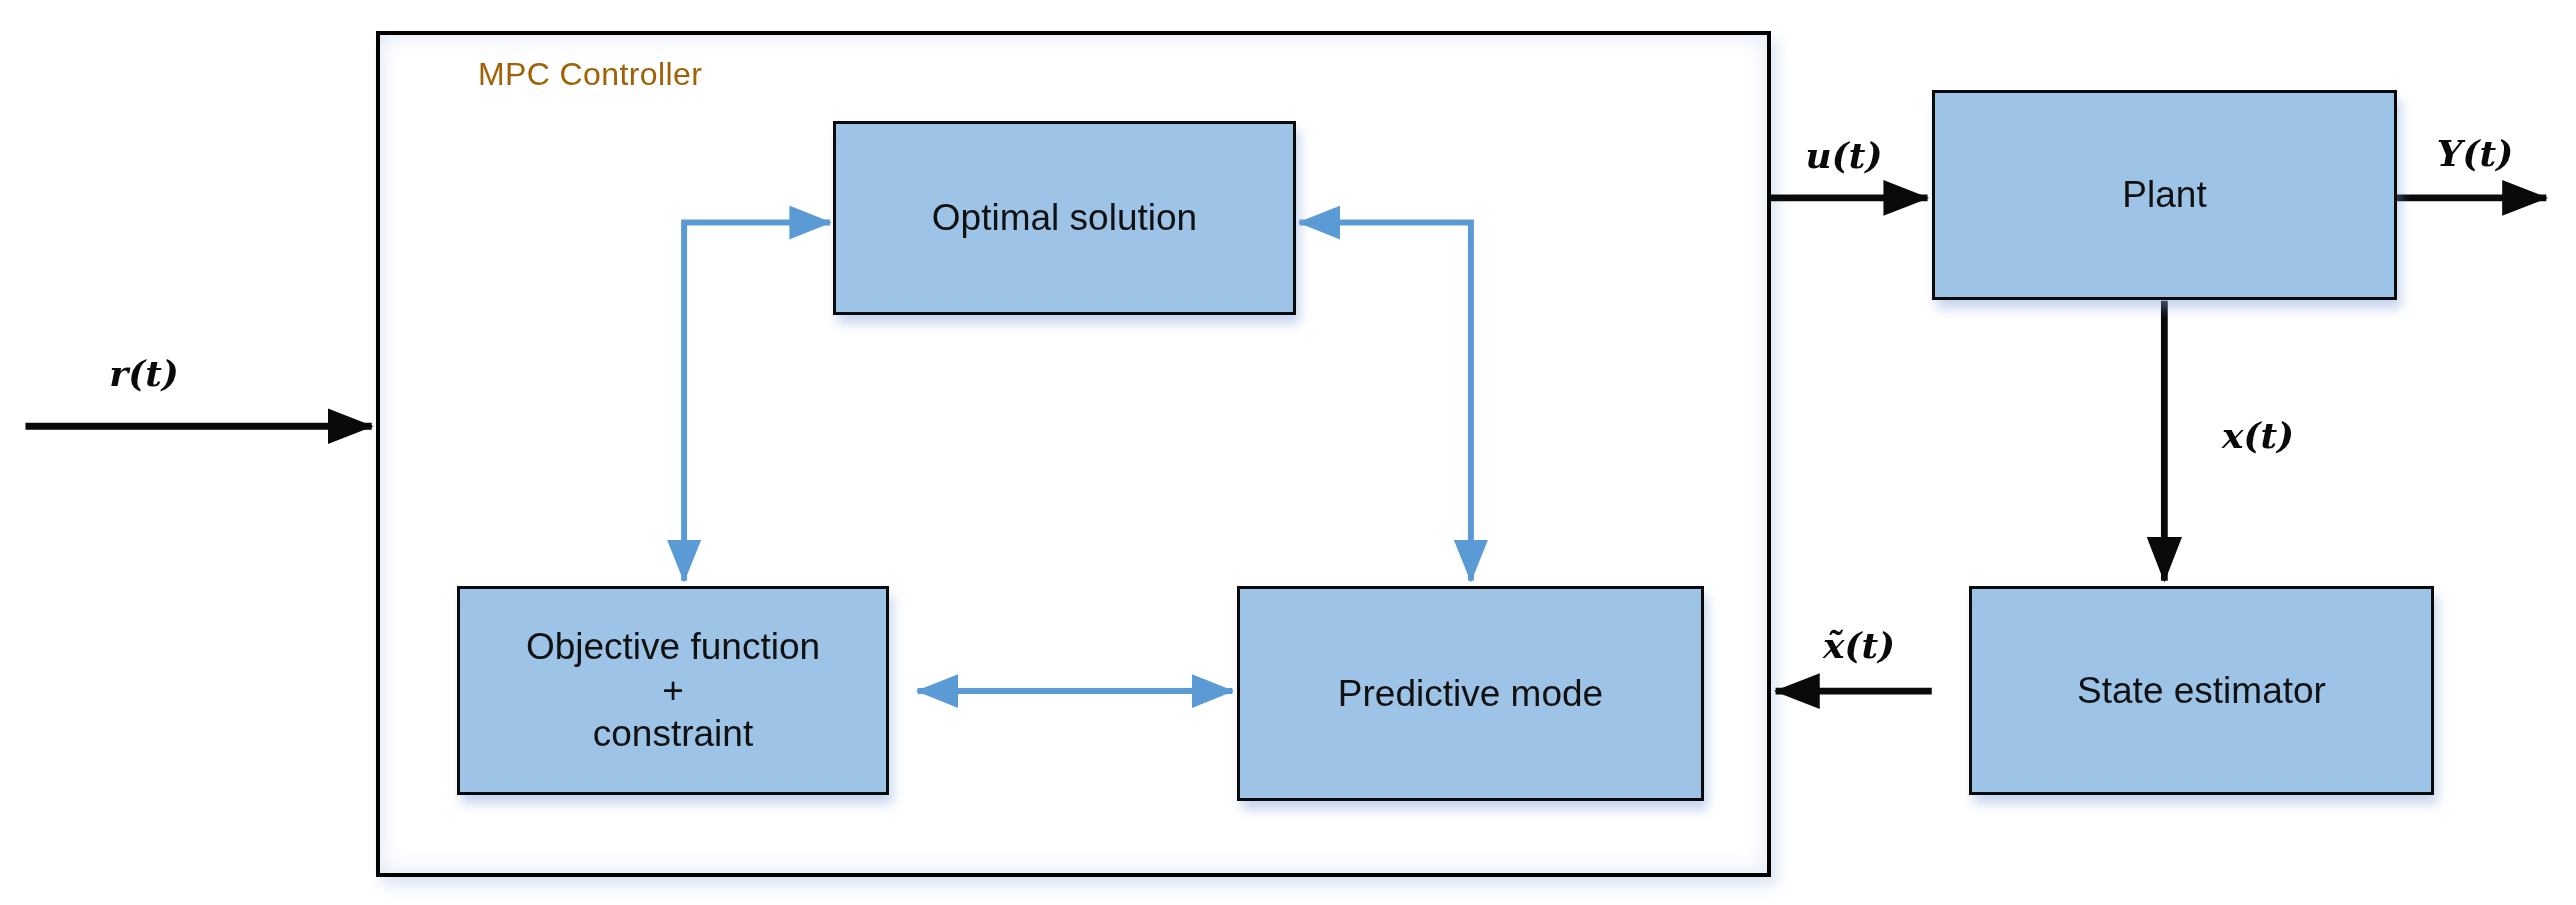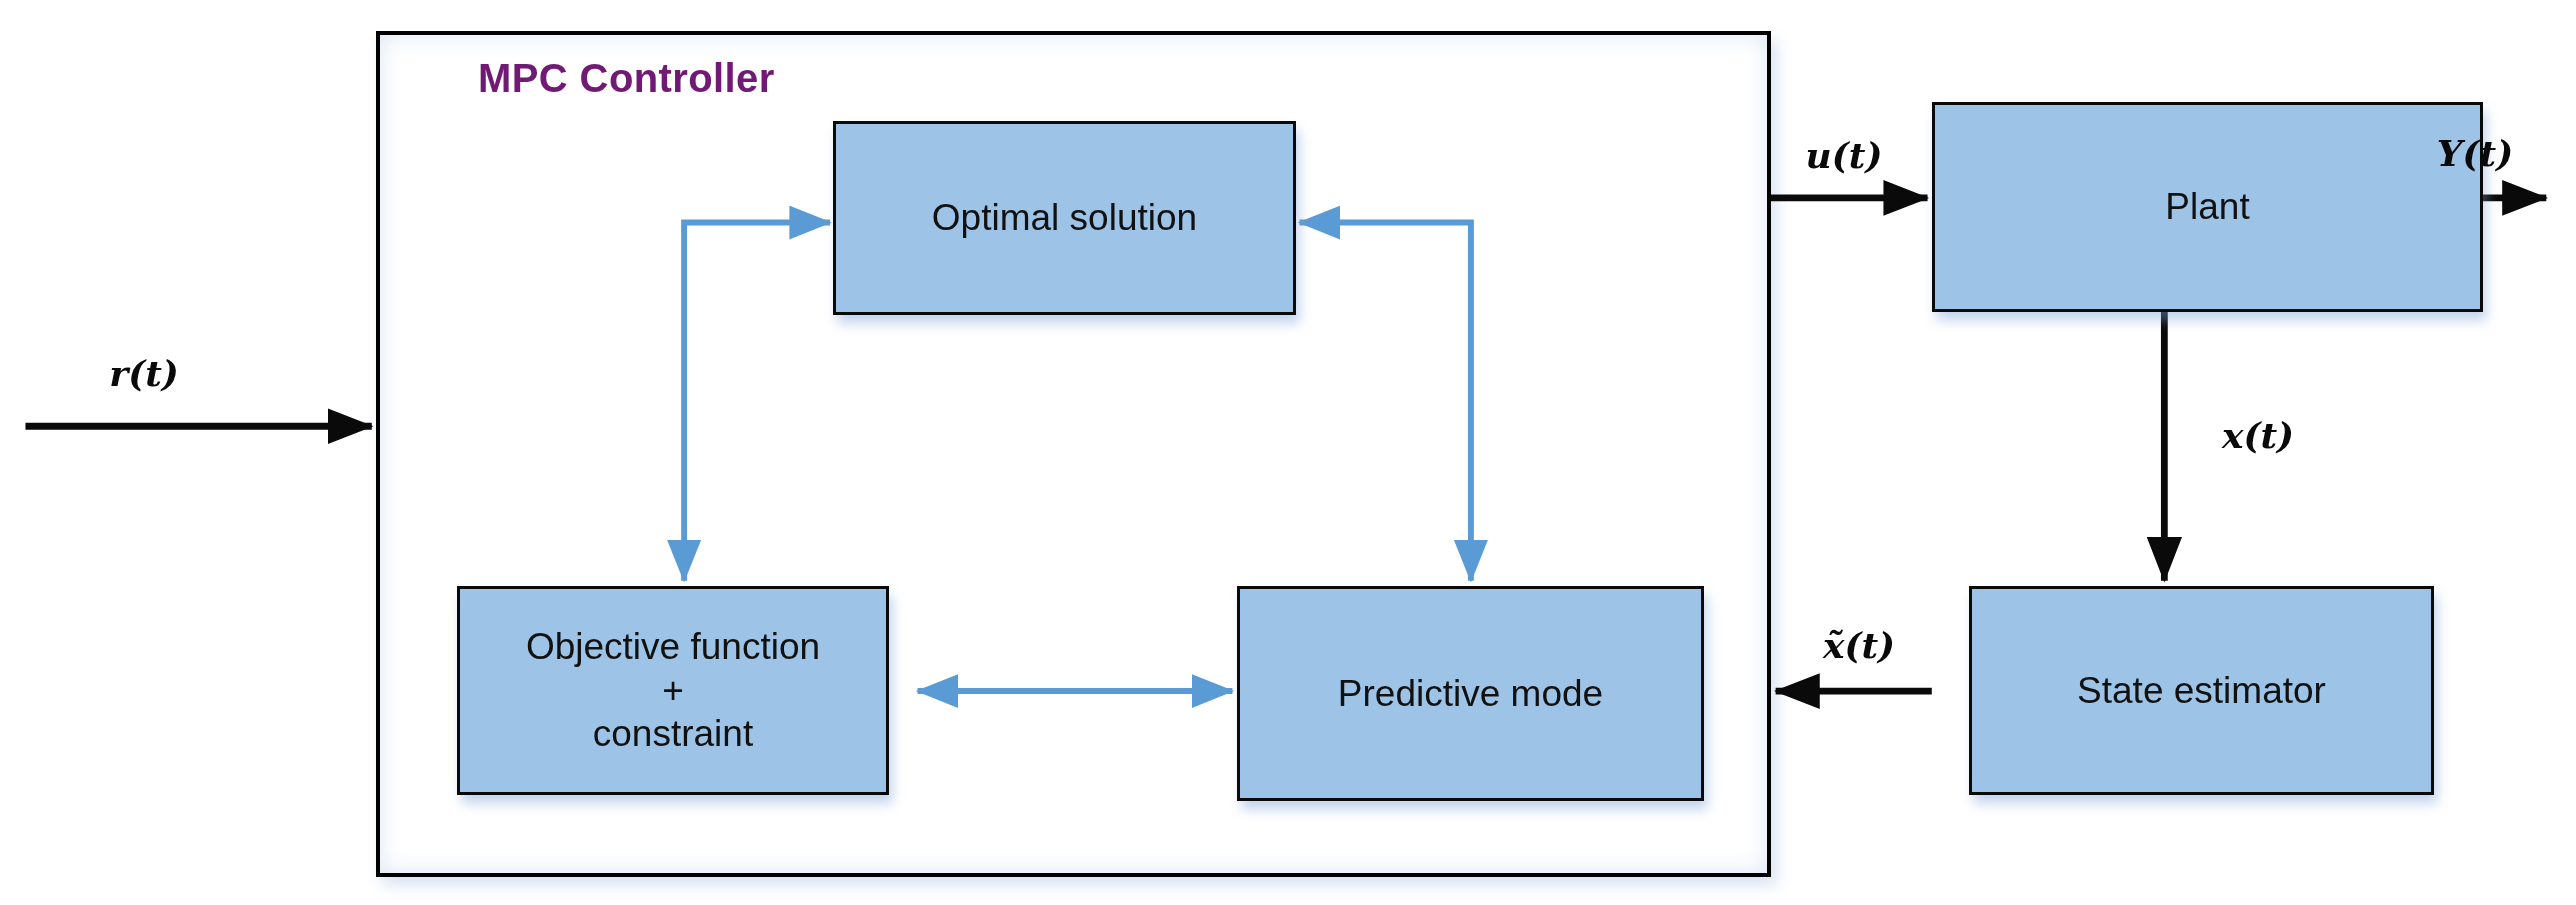--- a/index.html
+++ b/index.html
@@ -26,46 +26,45 @@
     border: 4.2px solid #000000;
     box-sizing: border-box;
     background: #ffffff;
     box-shadow: 0 0 22px rgba(130, 165, 215, 0.28) inset,
                 6px 9.3px 13.6px rgba(130, 165, 215, 0.30);
   }
   .mpc-title {
     position: absolute;
     left: 478px;
     top: 56px;
-    font-size: 40px;
-    color: #701a75;
+    font-size: 32px;
+    color: #a16207;
     letter-spacing: 0.4px;
     white-space: nowrap;
-    font-weight: bold;
   }
 
   
   .node {
     position: absolute;
     background: #9dc3e6;
     border: 3.4px solid #0a0a0a;
     box-sizing: border-box;
     box-shadow: 4.2px 8.5px 11px rgba(125, 160, 215, 0.45);
     display: flex;
     align-items: center;
     justify-content: center;
     text-align: center;
     font-size: 37px;
     color: #111111;
     line-height: 1.18;
   }
   .node-optimal    { left:  833px; top: 121px; width: 463px; height: 194px; }
   .node-objective  { left:  457px; top: 586px; width: 432px; height: 209px; }
   .node-predictive { left: 1237px; top: 586px; width: 467px; height: 215px; }
-  .node-plant      { left: 1932px; top: 90px; width: 551px; height: 210px; margin-top: 12px; }
+  .node-plant      { left: 1932px; top: 90px; width: 465px; height: 210px; }
   .node-estimator  { left: 1969px; top: 586px; width: 465px; height: 209px; }
   .node .stack { display: block; }
   .node .stack span { display: block; }
 
   
   .sig-label {
     position: absolute;
     transform: translate(-50%, -50%);
     font-family: "DejaVu Serif", serif;
     font-style: italic;

